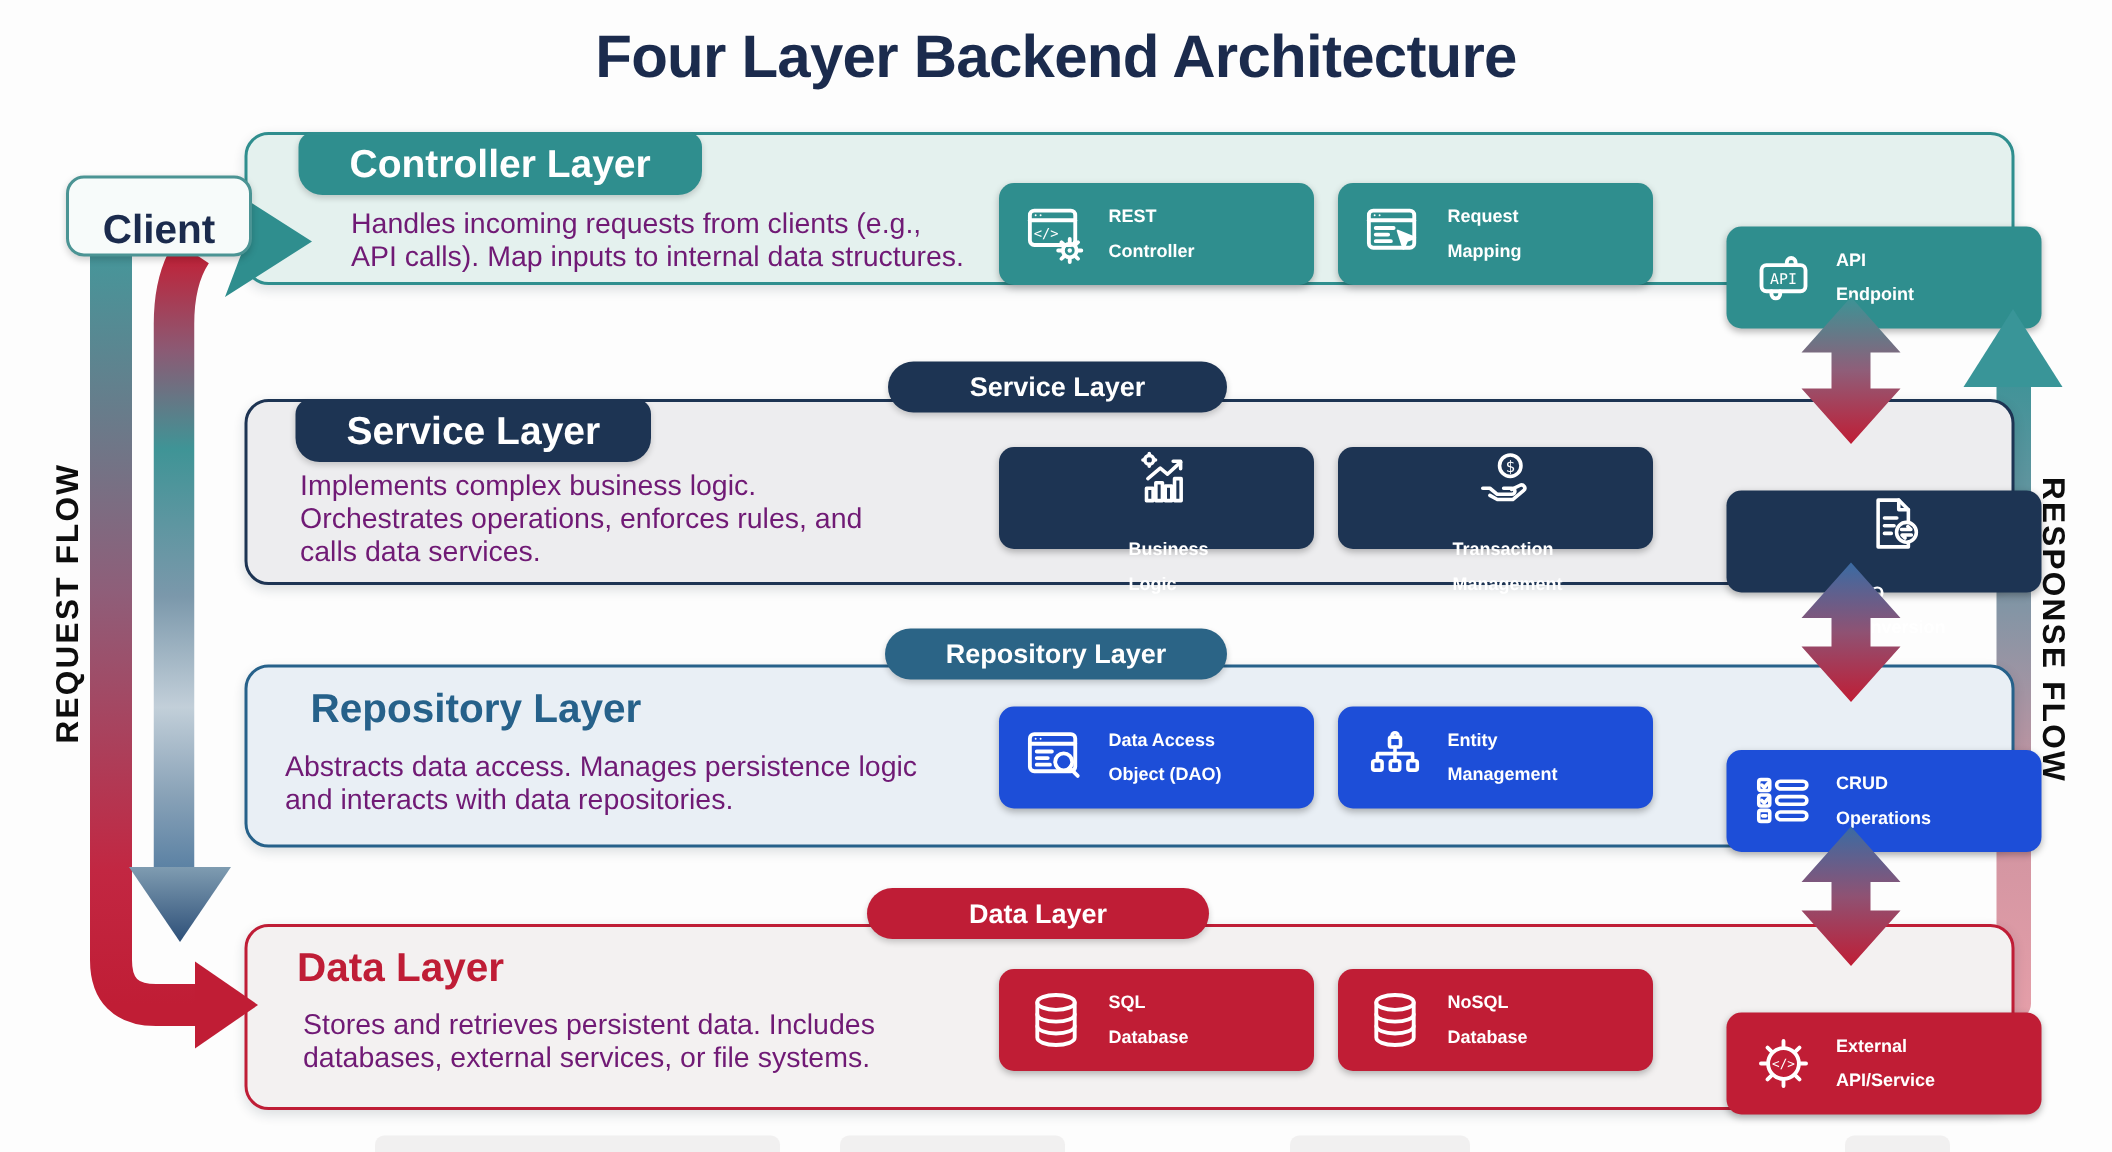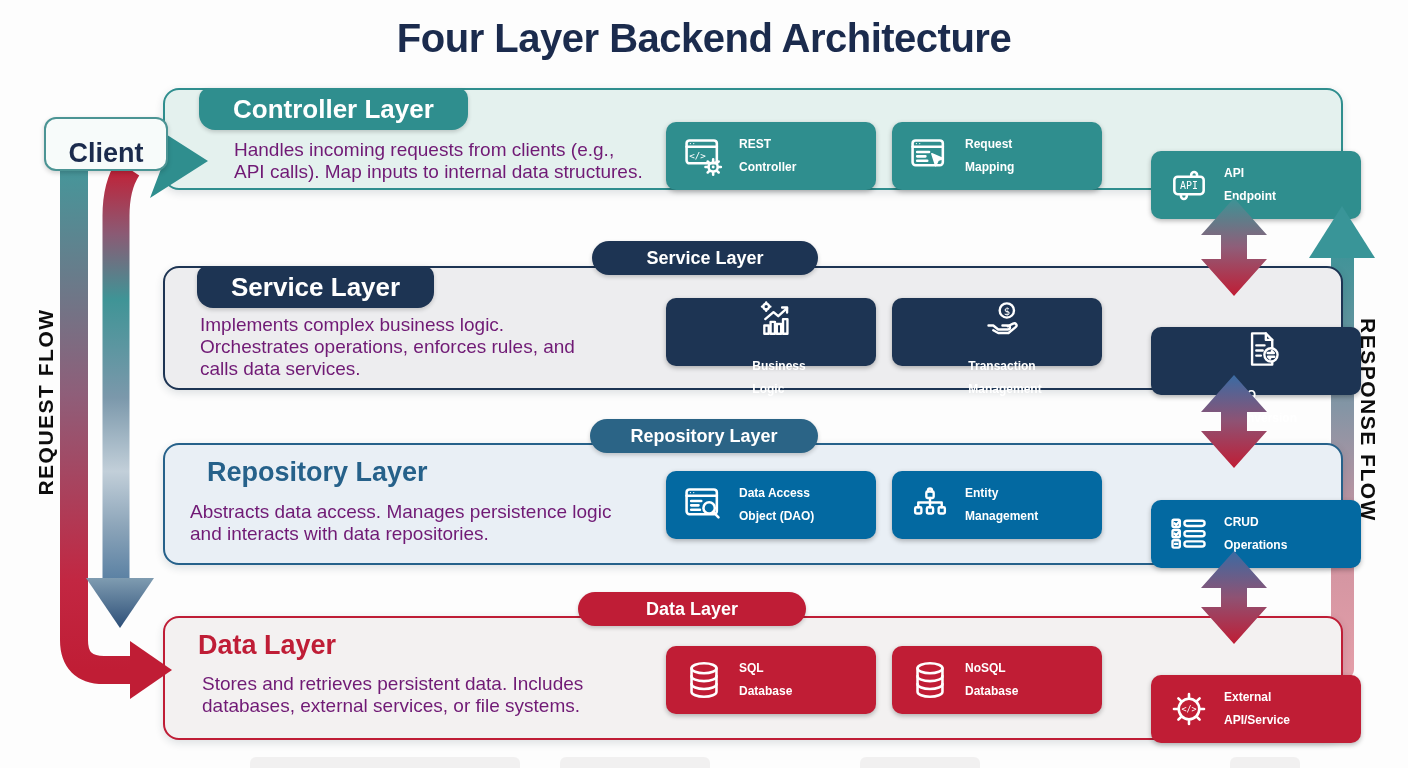--- a/index.html
+++ b/index.html
@@ -52,21 +52,21 @@
   #pill-repository{left:590px;top:419px;width:228px;background:#2b6486;}
   #pill-data{left:578px;top:592px;width:228px;background:#bf1d36;}
   
   .chip{
     position:absolute;width:210px;height:68px;border-radius:10px;display:flex;
     align-items:center;padding-left:16px;box-sizing:border-box;gap:13px;
     box-shadow:0 2px 5px rgba(0,0,0,.28);
   }
   .chip.teal{background:#2f8e8e;}
   .chip.navy{background:#1d3453;}
-  .chip.steel{background:#0369a1;}
+  .chip.steel{background:#1d4ed8;}
   .chip.crimson{background:#c01d35;}
   .chip .chip-icon{width:44px;height:44px;flex:0 0 44px;}
   .chip .chip-icon svg{width:44px;height:44px;display:block;}
   .chip .chip-label{
     color:#fff;font-size:12px;font-weight:600;line-height:23px;white-space:pre-line;
   }
   .col0{left:501px;} .col1{left:727px;} .col2{left:986px;margin-top:29px;}
   .row-c{top:32px;} .row-s{top:30px;flex-direction:column;} .row-r{top:26px;} .row-d{top:28px;}
   
   #client-box{

